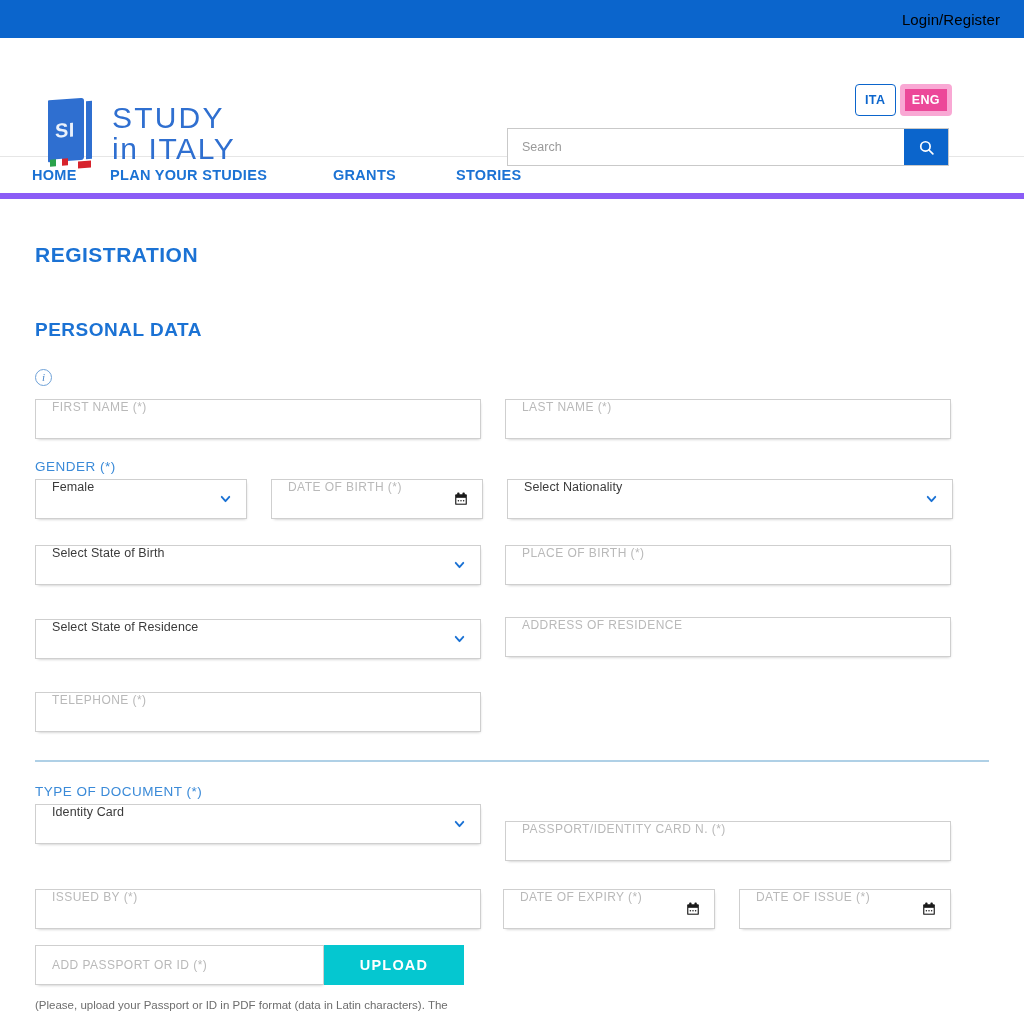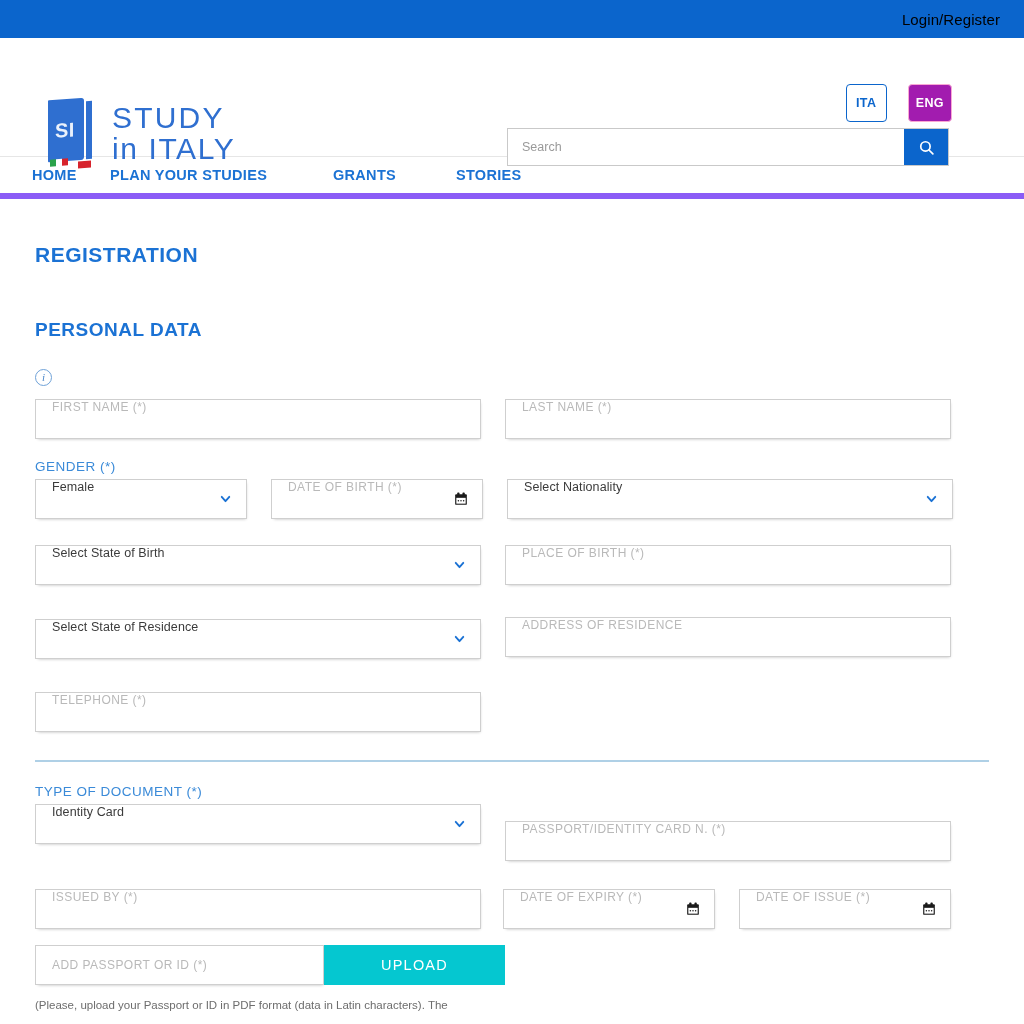--- a/index.html
+++ b/index.html
@@ -35,33 +35,33 @@
     border-bottom: 1px solid #e6e6e6;
   }
   .lang-switch {
     position: absolute;
     top: 46px; right: 72px;
     display: flex;
     gap: 4px;
   }
   .lang-btn {
     min-width: 41px;
-    height: 38px;
+    height: 32px;
     border-radius: 4px;
     font-size: 12.5px;
     font-weight: bold;
     letter-spacing: .4px;
     display: flex;
     align-items: center;
     justify-content: center;
     cursor: pointer;
     padding: 0 7px;
   }
   .lang-btn.off { background: #ffffff; color: #0b65cc; border: 1px solid #0b65cc; }
-  .lang-btn.on  { background: #a21caf; color: #ffffff; border: 1px solid #f9a8d4; margin-left: 17px; }
+  .lang-btn.on  { background: #ec4899; color: #ffffff; border: 5px solid #f9a8d4; }
 
   
   .logo {
     position: absolute;
     left: 48px; top: 59px;
     display: flex;
     align-items: flex-start;
   }
   .logo-mark {
     position: relative;
@@ -256,26 +256,26 @@
   .upload-row { display: flex; margin-top: 16px; }
   .upload-field {
     width: 289px; height: 40px;
     border: 1px solid #cfcfcf;
     background: #fff;
     display: flex; align-items: center;
     padding: 0 16px;
     box-shadow: 1px 2px 3px -2px rgba(0,0,0,.28);
   }
   .upload-btn {
-    width: 181px; height: 40px;
+    width: 140px; height: 40px;
     background: #05c7d0;
     color: #ffffff;
     border: none;
     font-size: 14.5px;
-    font-weight: normal;
+    font-weight: bold;
     letter-spacing: 1.2px;
     cursor: pointer;
     font-family: "Liberation Sans", sans-serif;
   }
   .note {
     margin-top: 13px;
     font-size: 11.5px;
     color: #6d6d6d;
     line-height: 1.35;
   }

